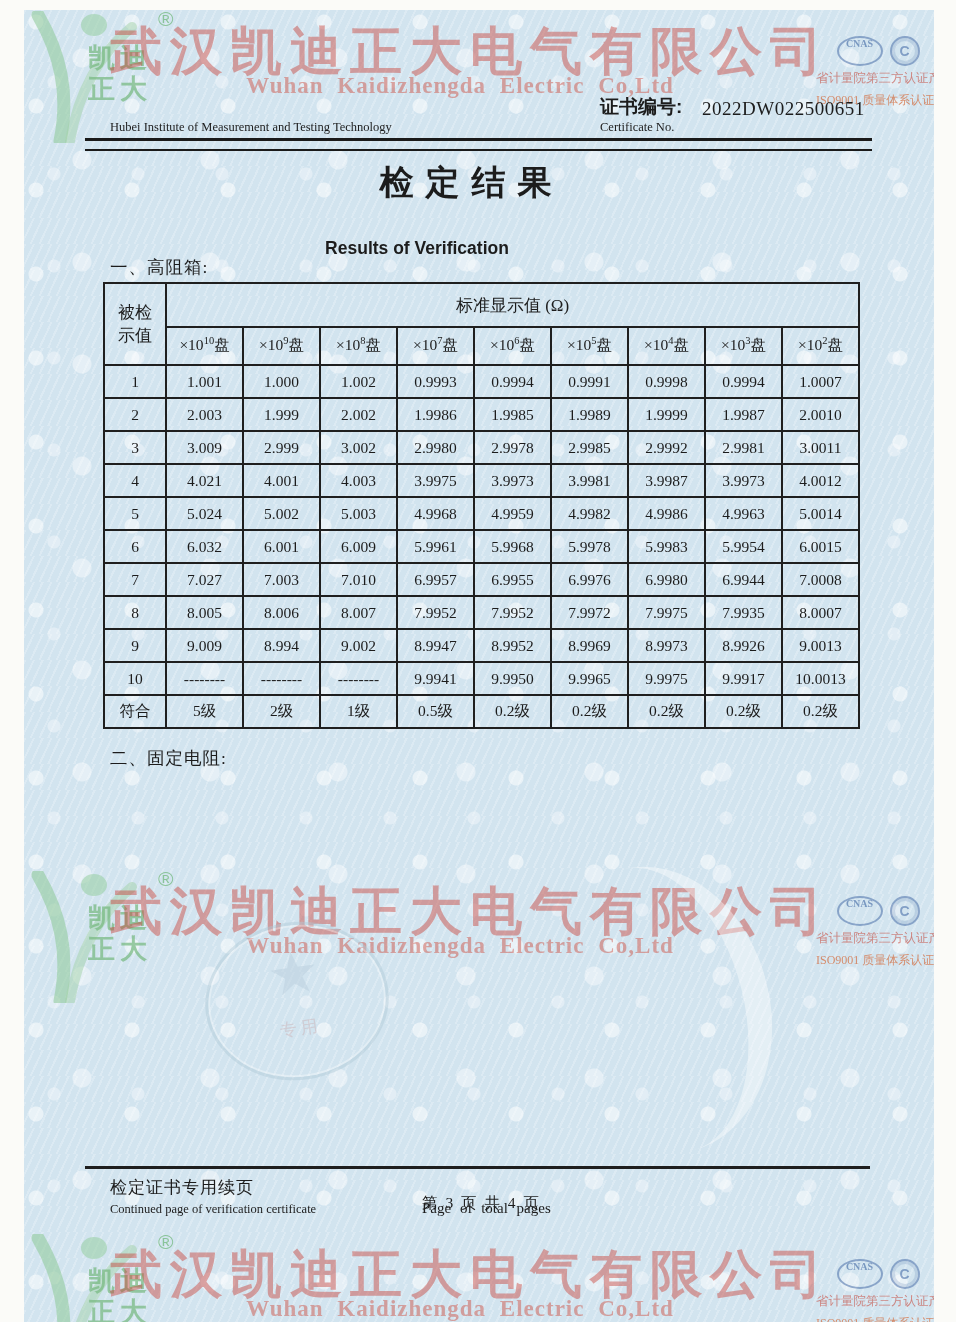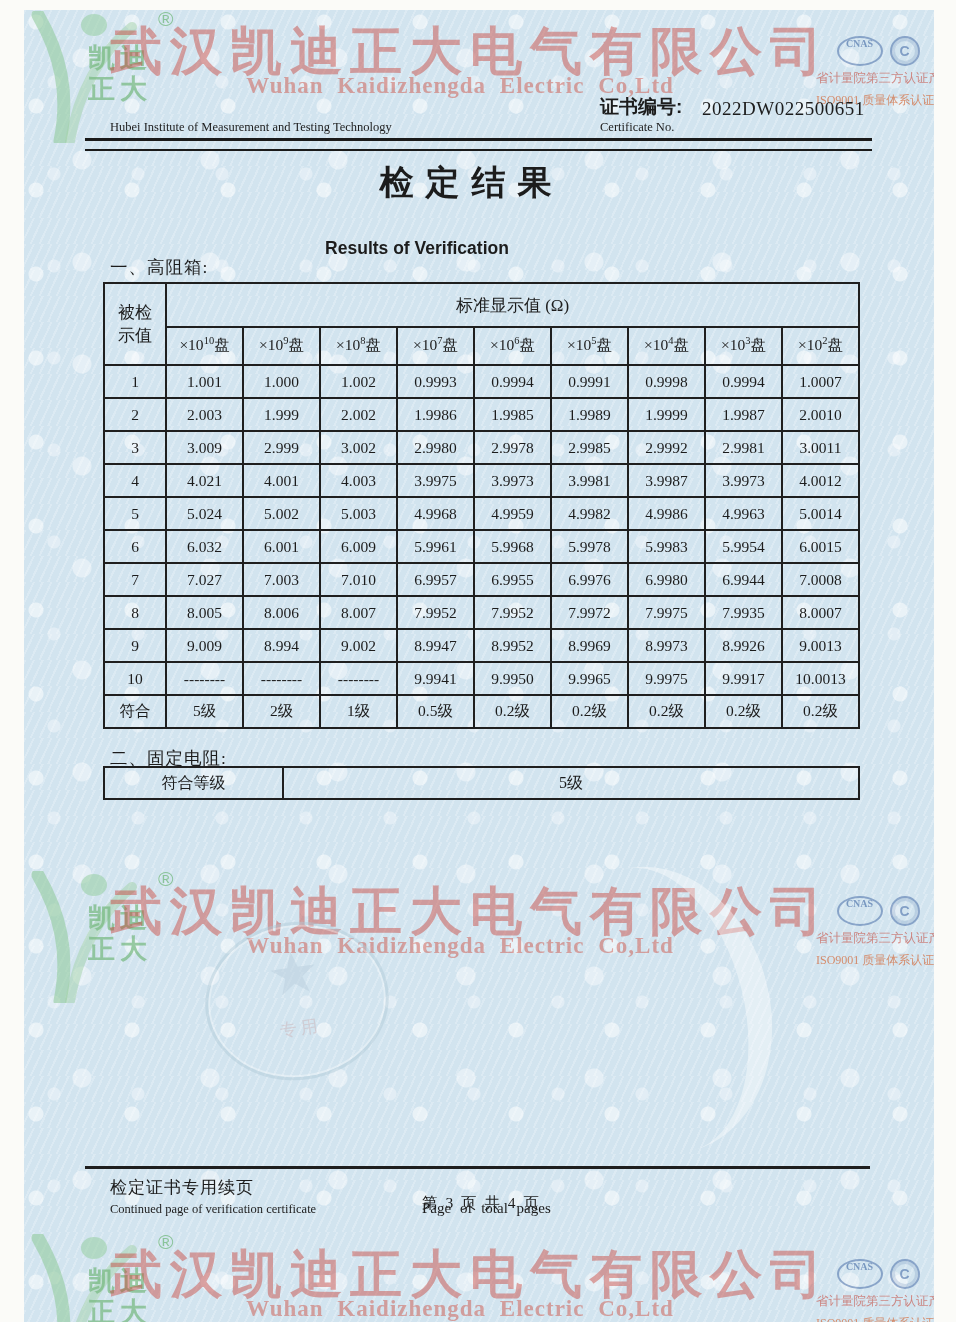--- a/index.html
+++ b/index.html
@@ -410,24 +410,20 @@
   <div class="layer section-label sec2">二、固定电阻:</div>
   <table class="layer t2">
     <colgroup>
       <col style="width:179px">
         <col style="width:149px">
         <col style="width:150px">
       <col style="width:150px">
         <col style="width:127px">
     </colgroup>
     <tbody>
-        <tr>
-          <td>符合等级</td>
-          <td colspan="4">5级</td>
-        </tr>
       </tbody>
   </table>
 
   <div class="layer footer-rule"></div>
   <div class="layer foot-left-cn">检定证书专用续页</div>
   <div class="layer foot-left-en">Continued page of verification certificate</div>
   <div class="layer foot-page-cn">第 3 页 共 4 页</div>
   <div class="layer foot-page-en">Page of total pages</div>
 
 </div>

